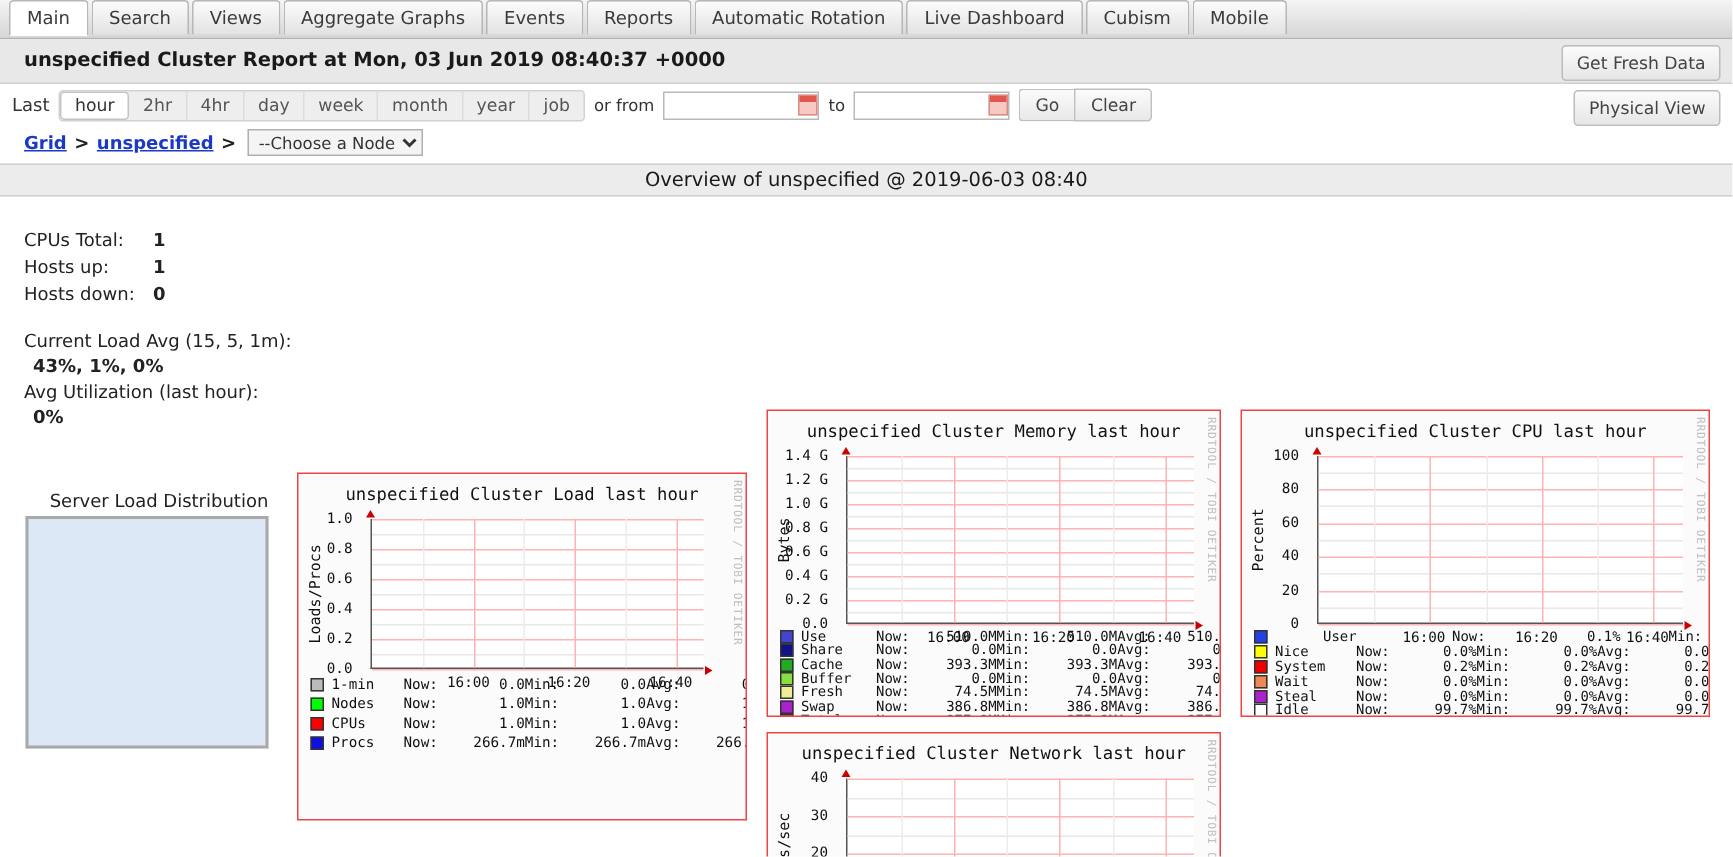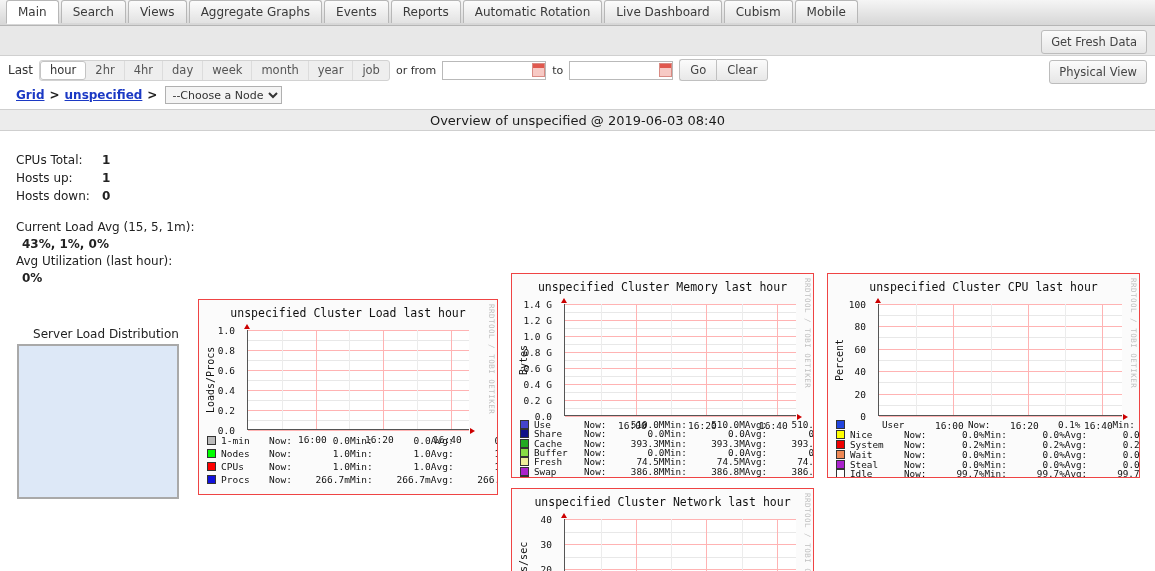--- a/index.html
+++ b/index.html
@@ -331,20 +331,21 @@
     <div class="tab">Aggregate Graphs</div>
     <div class="tab">Events</div>
     <div class="tab">Reports</div>
     <div class="tab">Automatic Rotation</div>
     <div class="tab">Live Dashboard</div>
     <div class="tab">Cubism</div>
     <div class="tab">Mobile</div>
   </div>
 
 <div class="reportbar">
+  <span class="report-title">unspecified Cluster Report at Mon, 03 Jun 2019 08:40:37 +0000</span>
   <button class="btn btn-right">Get Fresh Data</button>
 </div>
 
 <div class="rangebar">
   <span class="lbl">Last</span>
   <div class="rangegroup" id="rangegroup">
       <button class="rangebtn sel">hour</button>
       <button class="rangebtn">2hr</button>
       <button class="rangebtn">4hr</button>
       <button class="rangebtn">day</button>
@@ -394,21 +395,21 @@
       <div class="sumrow">
         <span class="sumkey">Hosts down:</span>
         <span class="sumval">0</span>
       </div>
       <div class="sumblock"><span>Current Load Avg (15, 5, 1m):</span><b>43%, 1%, 0%</b><span>Avg Utilization (last hour):</span><b>0%</b></div>
     </div>
 
   <div class="sld-title">Server Load Distribution</div>
   <div class="sld-box"></div>
 
-  <div class="graph" id="graph-load" style="left:198px; top:168px; width:300px; height:196px;">
+  <div class="graph" id="graph-load" style="left:198px; top:184px; width:300px; height:232px;">
       <div class="g-title">unspecified Cluster Load last hour</div>
       <div class="watermark">RRDTOOL / TOBI OETIKER</div>
       <div class="ylabel" style="left: 6px; top: 30px; height: 100px; display: flex; align-items: center; justify-content: center;">Loads/Procs</div>
       <div class="plotarea" style="left: 48px; top: 30px; width: 222px; height: 100px;">
         <div class="hgrid" style="top: 0px;"></div>
         <div class="hgrid minor" style="top: 10px;"></div>
         <div class="hgrid" style="top: 20px;"></div>
         <div class="hgrid minor" style="top: 30px;"></div>
         <div class="hgrid" style="top: 40px;"></div>
         <div class="hgrid minor" style="top: 50px;"></div>

